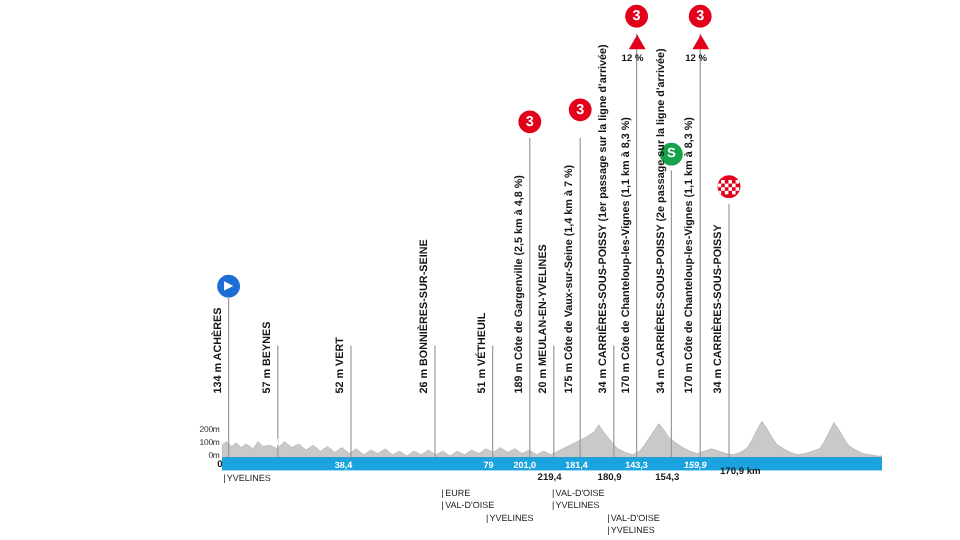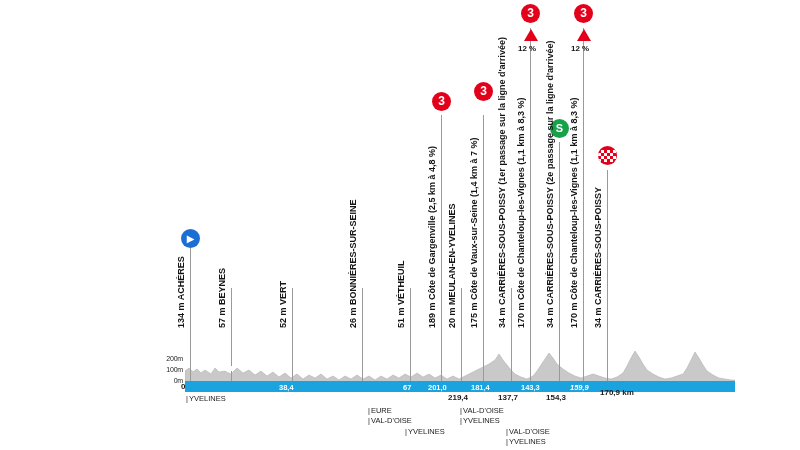--- a/index.html
+++ b/index.html
@@ -260,25 +260,25 @@
   <div class="placename" style="left:507px; top:318px;">34 m CARRIÈRES-SOUS-POISSY (1er passage sur la ligne d'arrivée)</div>
   <div class="placename" style="left:526px; top:318px;">170 m Côte de Chanteloup-les-Vignes (1,1 km à 8,3 %)</div>
   <div class="placename" style="left:555px; top:318px;">34 m CARRIÈRES-SOUS-POISSY (2e passage sur la ligne d'arrivée)</div>
   <div class="placename" style="left:579px; top:318px;">170 m Côte de Chanteloup-les-Vignes (1,1 km à 8,3 %)</div>
   <div class="placename" style="left:603px; top:318px;">34 m CARRIÈRES-SOUS-POISSY</div>
 
   <div class="km" style="left:181px; top:382px;">0</div>
   <div class="km onbar" style="left:218px; top:364px;">14,4</div>
   <div class="km onbar" style="left:279px; top:383px;">38,4</div>
   <div class="km onbar" style="left:349px; top:402px;">68,8</div>
-  <div class="km onbar" style="left:403px; top:383px;">67</div>
+  <div class="km onbar" style="left:403px; top:383px;">79</div>
   <div class="km onbar" style="left:428px; top:383px;">201,0</div>
   <div class="km" style="left:448px; top:393px;">219,4</div>
   <div class="km onbar" style="left:471px; top:383px;">181,4</div>
-  <div class="km" style="left:498px; top:393px;">137,7</div>
+  <div class="km" style="left:498px; top:393px;">180,9</div>
   <div class="km onbar" style="left:521px; top:383px;text-align:right;">143,3</div>
   <div class="km" style="left:546px; top:393px;">154,3</div>
   <div class="km onbar" style="left:570px; top:383px;font-style:italic;">159,9</div>
   <div class="km" style="left:600px; top:388px;">170,9 km</div>
 
   <div class="dept" style="left:186px; top:394px;">YVELINES</div>
   <div class="dept" style="left:368px; top:406px;">EURE</div>
   <div class="dept" style="left:368px; top:416px;">VAL-D'OISE</div>
   <div class="dept" style="left:405px; top:427px;">YVELINES</div>
   <div class="dept" style="left:460px; top:406px;">VAL-D'OISE</div>

